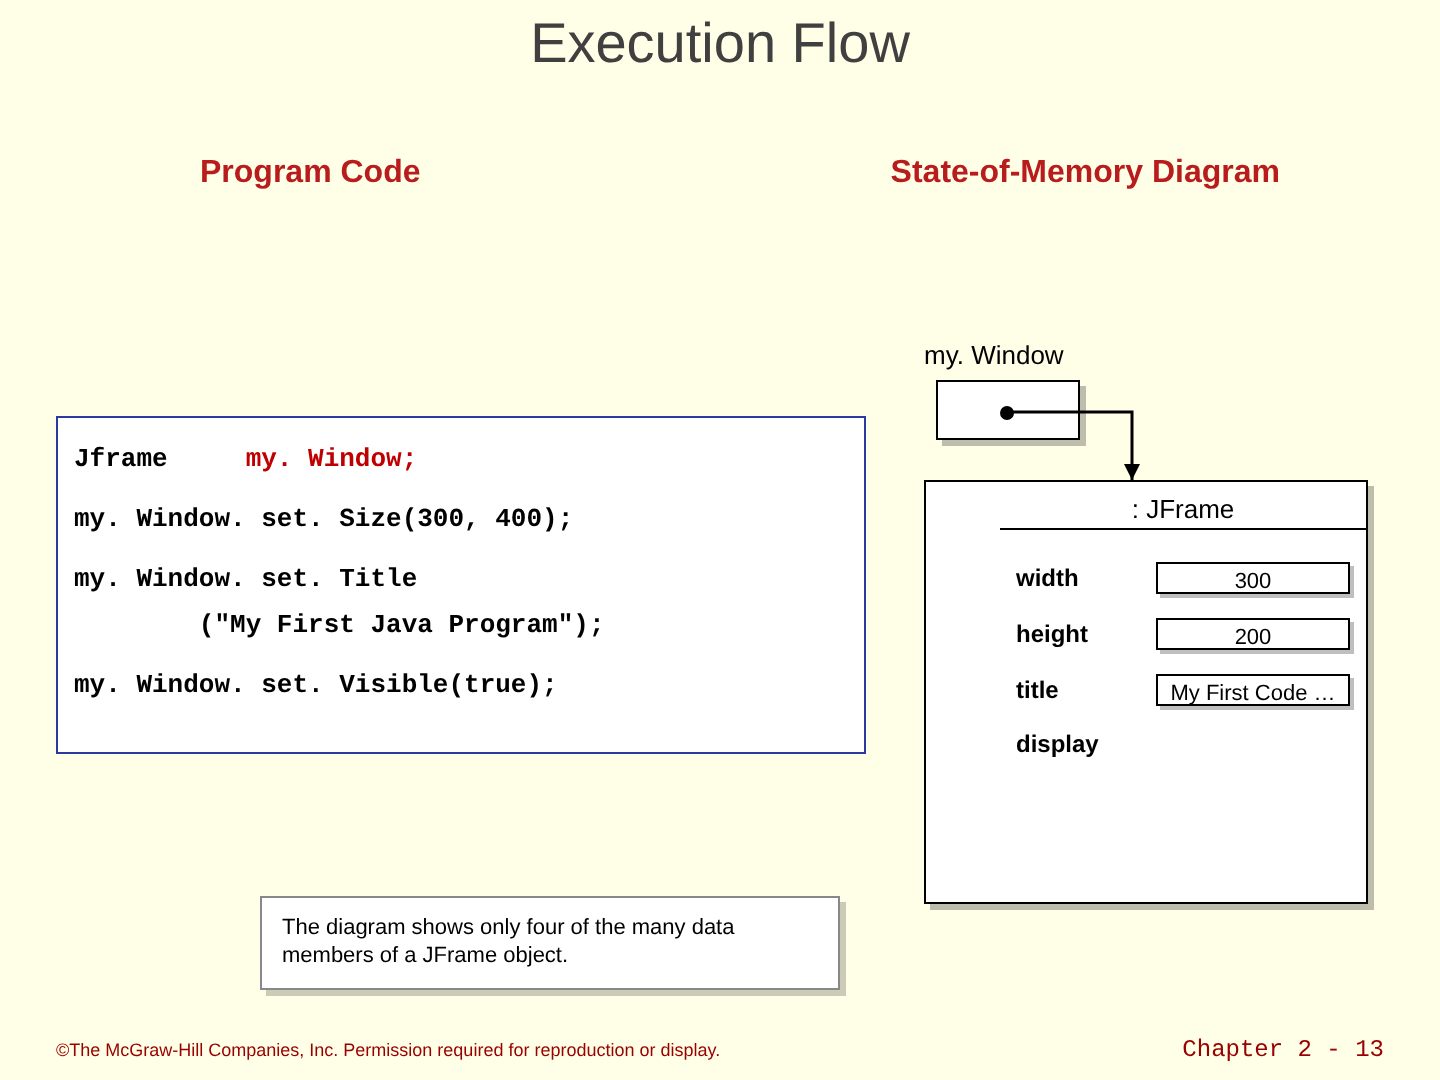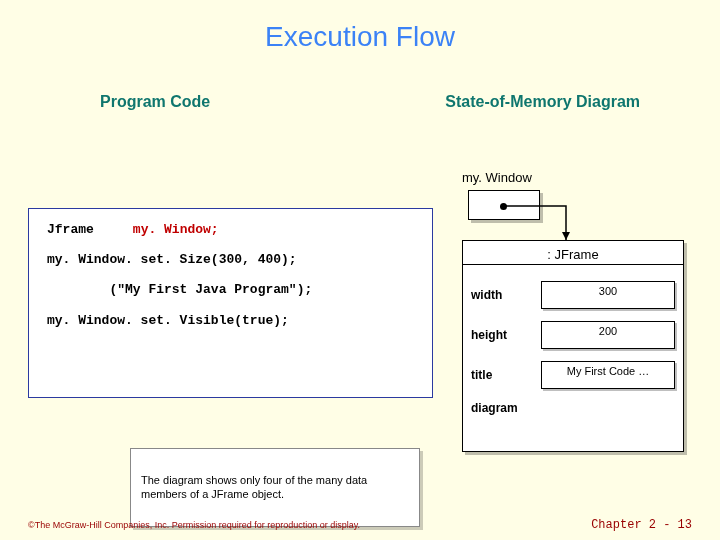--- a/index.html
+++ b/index.html
@@ -7,33 +7,33 @@
     width: 720px;
     height: 540px;
     background: #fffee6;
     font-family: Arial, sans-serif;
     position: relative;
     overflow: hidden;
   }
   .title {
     text-align: center;
     font-size: 28px;
-    color: #3b82f6;
-    padding-top: 21px;
+    color: #404040;
+    padding-top: 6px;
     font-weight: normal;
   }
   .subtitle-row {
     display: flex;
     justify-content: space-between;
     padding: 40px 80px 10px 100px;
   }
   .subtitle {
     font-size: 16px;
     font-weight: bold;
-    color: #0f766e;
+    color: #b91c1c;
     text-align: right;
   }
   .var-label {
     position: absolute;
     left: 462px;
     top: 170px;
     font-size: 13px;
     color: #000;
   }
   .var-box {
@@ -59,42 +59,43 @@
     position: absolute;
     stroke: #000;
     stroke-width: 1.5;
     fill: none;
   }
   .code-box {
     position: absolute;
     left: 28px;
     top: 208px;
     width: 405px;
-    height: 190px;
+    height: 169px;
     background: #fff;
     border: 1px solid #2b3aa0;
-    padding: 12px 18px;
+    padding: 12px 8px;
     font-family: "Courier New", monospace;
     font-size: 13px;
     font-weight: bold;
     color: #000;
     line-height: 1.4;
   }
   .code-box .red { color: #c00000; }
   .code-box .line { margin-bottom: 4px; white-space: pre; }
   .code-box .gap { margin-bottom: 12px; }
   .obj-box {
     position: absolute;
     left: 462px;
     top: 240px;
     width: 222px;
     height: 212px;
     background: #fff;
     border: 1px solid #000;
     box-shadow: 3px 3px 0 rgba(0,0,0,0.25);
+    padding-left: 37px;
   }
   .obj-header {
     text-align: center;
     font-size: 13px;
     padding: 6px 0 2px 0;
     border-bottom: 1px solid #000;
     margin-bottom: 10px;
   }
   .obj-row {
     display: flex;
@@ -108,31 +109,31 @@
     width: 46px;
   }
   .obj-value {
     flex: 1;
     background: #fff;
     border: 1px solid #000;
     box-shadow: 2px 2px 0 rgba(0,0,0,0.25);
     font-size: 11px;
     text-align: center;
     padding: 3px 2px;
-    height: 28px;
+    height: 16px;
   }
   .caption-box {
     position: absolute;
     left: 130px;
     top: 448px;
     width: 290px;
     background: #fff;
     border: 1px solid #888;
     box-shadow: 3px 3px 0 rgba(0,0,0,0.2);
-    padding: 24px 10px;
+    padding: 8px 10px;
     font-size: 11px;
     color: #000;
     line-height: 1.3;
   }
   .footer {
     position: absolute;
     bottom: 8px;
     left: 28px;
     right: 28px;
     display: flex;
@@ -158,40 +159,41 @@
 <div class="dot"></div>
 
 <svg width="720" height="540" style="position:absolute;left:0;top:0;pointer-events:none">
   <path class="arrow-line" d="M 504 206 L 566 206 L 566 240"></path>
   <polygon points="566,240 562,232 570,232" fill="#000"></polygon>
 </svg>
 
 <div class="code-box">
   <div class="line gap"><span>Jframe     </span><span class="red">my. Window;</span></div>
   <div class="line gap"><span>my. Window. set. Size(300, 400);</span></div>
+  <div class="line"><span>my. Window. set. Title</span></div>
   <div class="line gap"><span>        ("My First Java Program");</span></div>
   <div class="line"><span>my. Window. set. Visible(true);</span></div>
 </div>
 
 <div class="obj-box">
   <div class="obj-header">: JFrame</div>
   <div class="obj-row">
     <div class="obj-label">width</div>
     <div class="obj-value">300</div>
   </div>
   <div class="obj-row">
     <div class="obj-label">height</div>
     <div class="obj-value">200</div>
   </div>
   <div class="obj-row">
     <div class="obj-label">title</div>
     <div class="obj-value">My First Code …</div>
   </div>
   <div class="obj-row">
-    <div class="obj-label">diagram</div>
+    <div class="obj-label">display</div>
   </div>
 </div>
 
 <div class="caption-box">The diagram shows only four of the many data members of a JFrame object.</div>
 
 <div class="footer">
   <div>©The McGraw-Hill Companies, Inc. Permission required for reproduction or display.</div>
   <div class="right">Chapter 2 - 13</div>
 </div>
 

